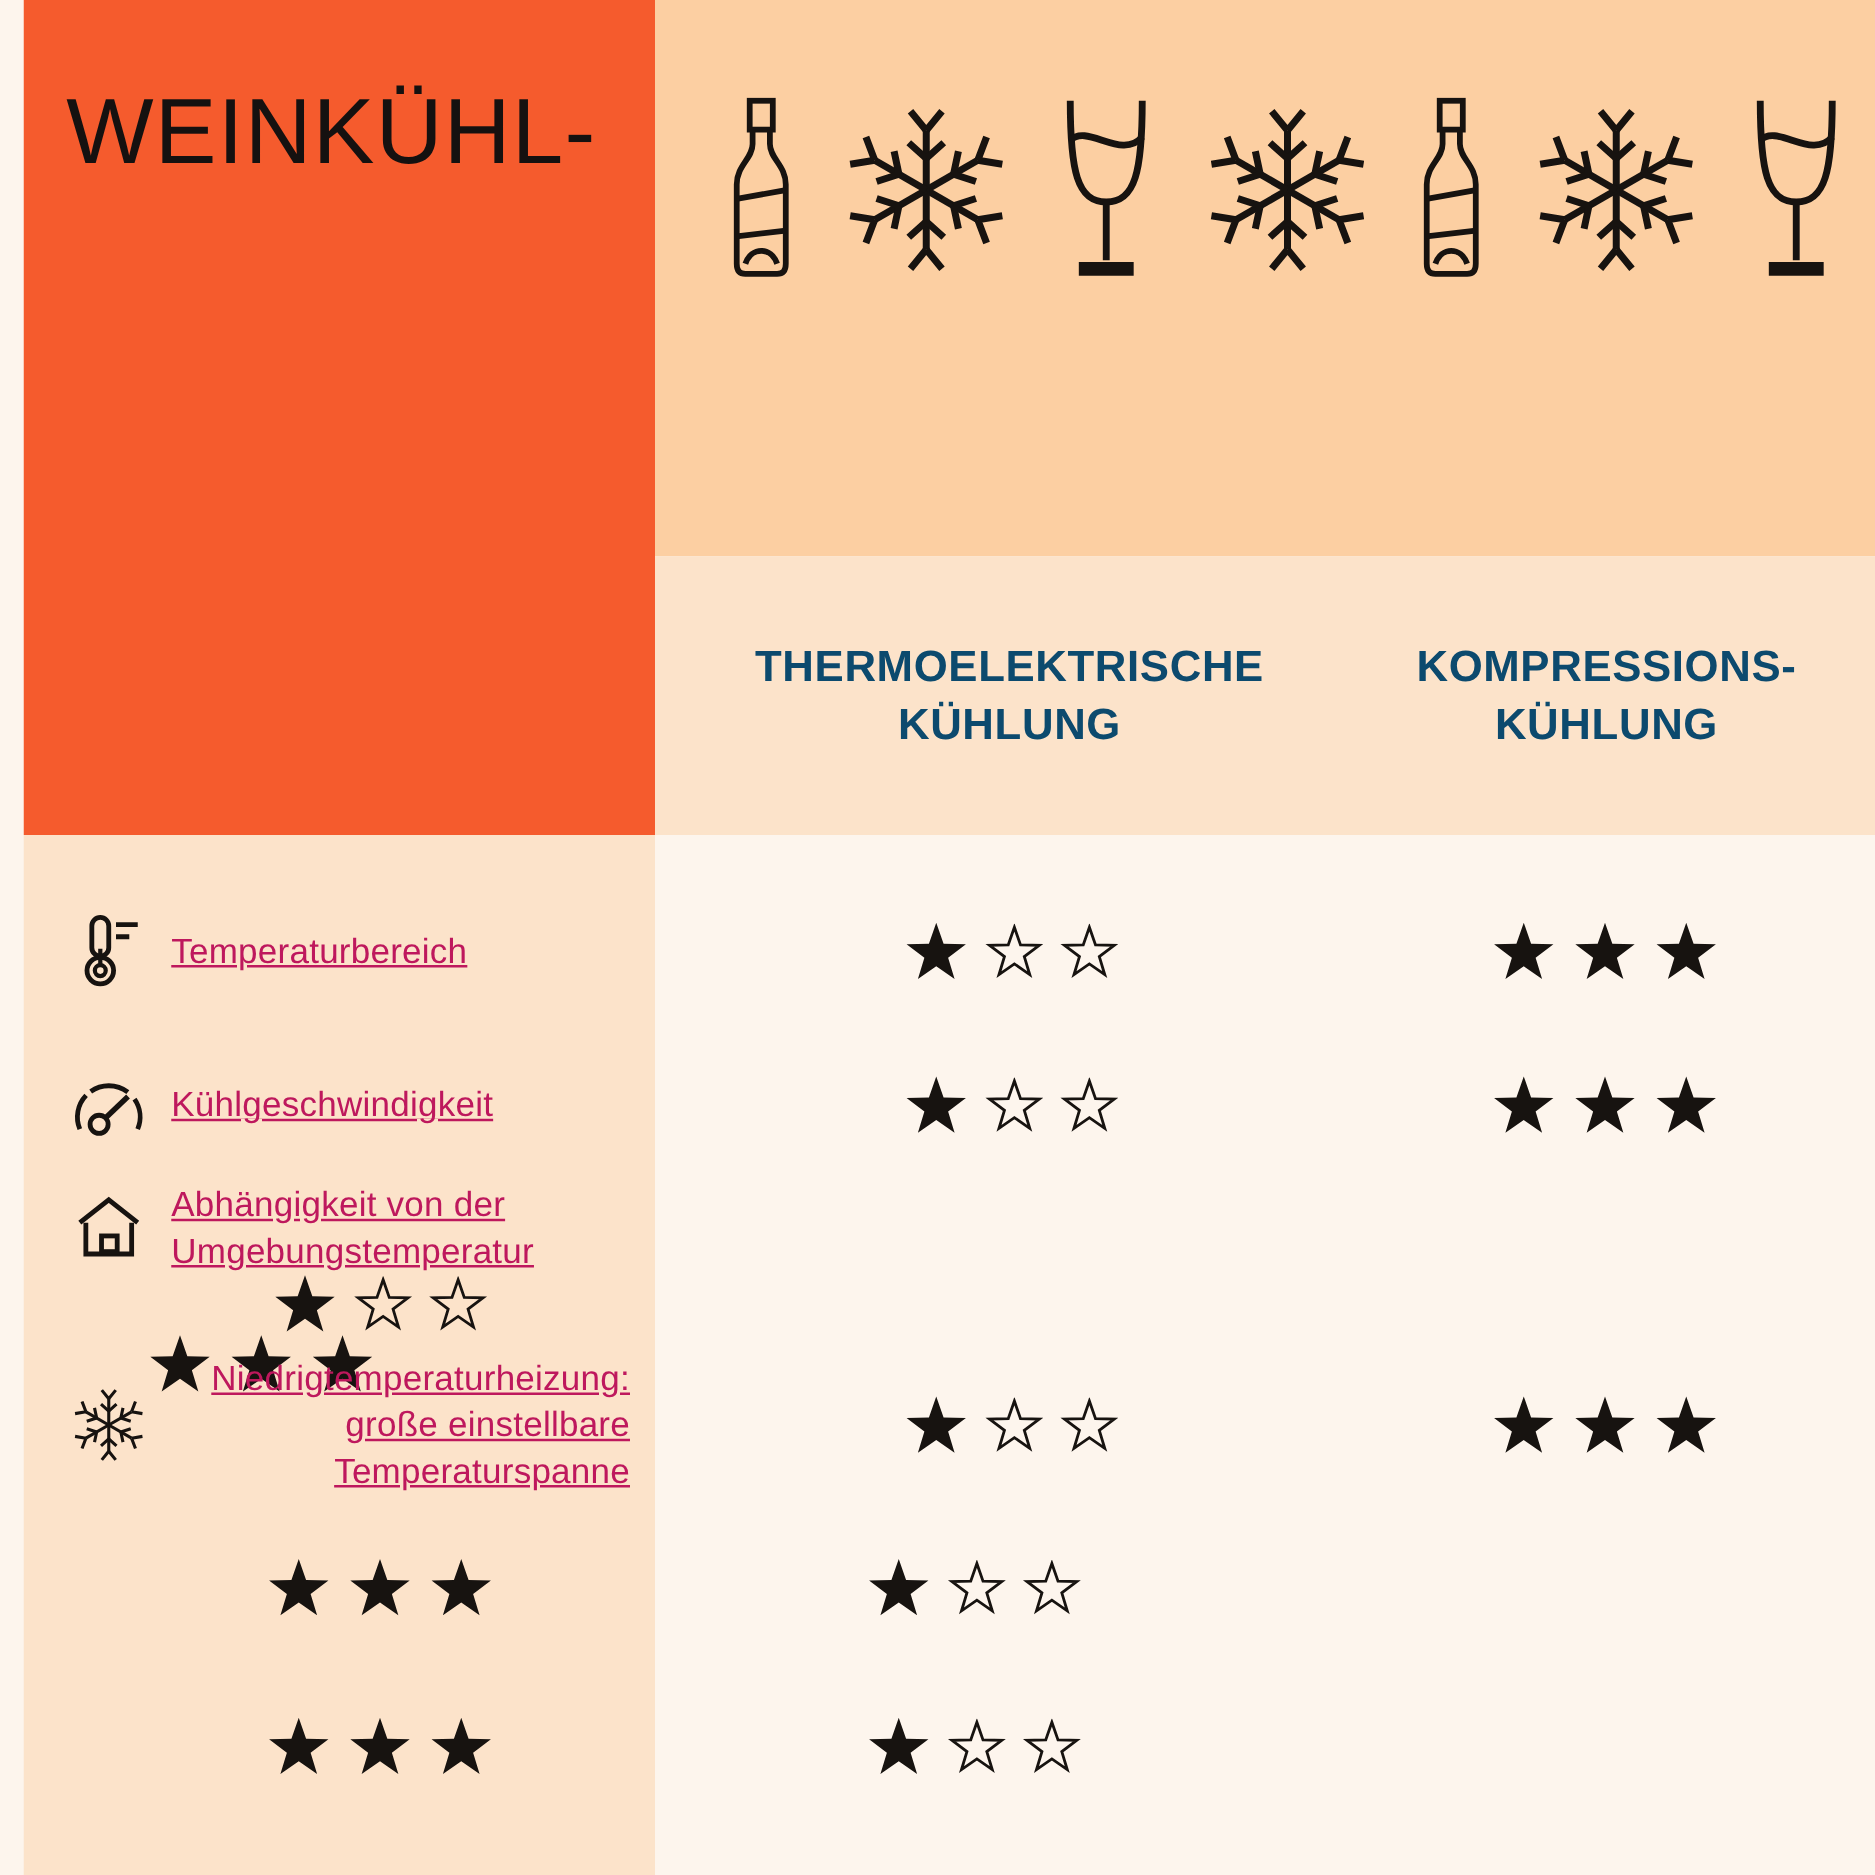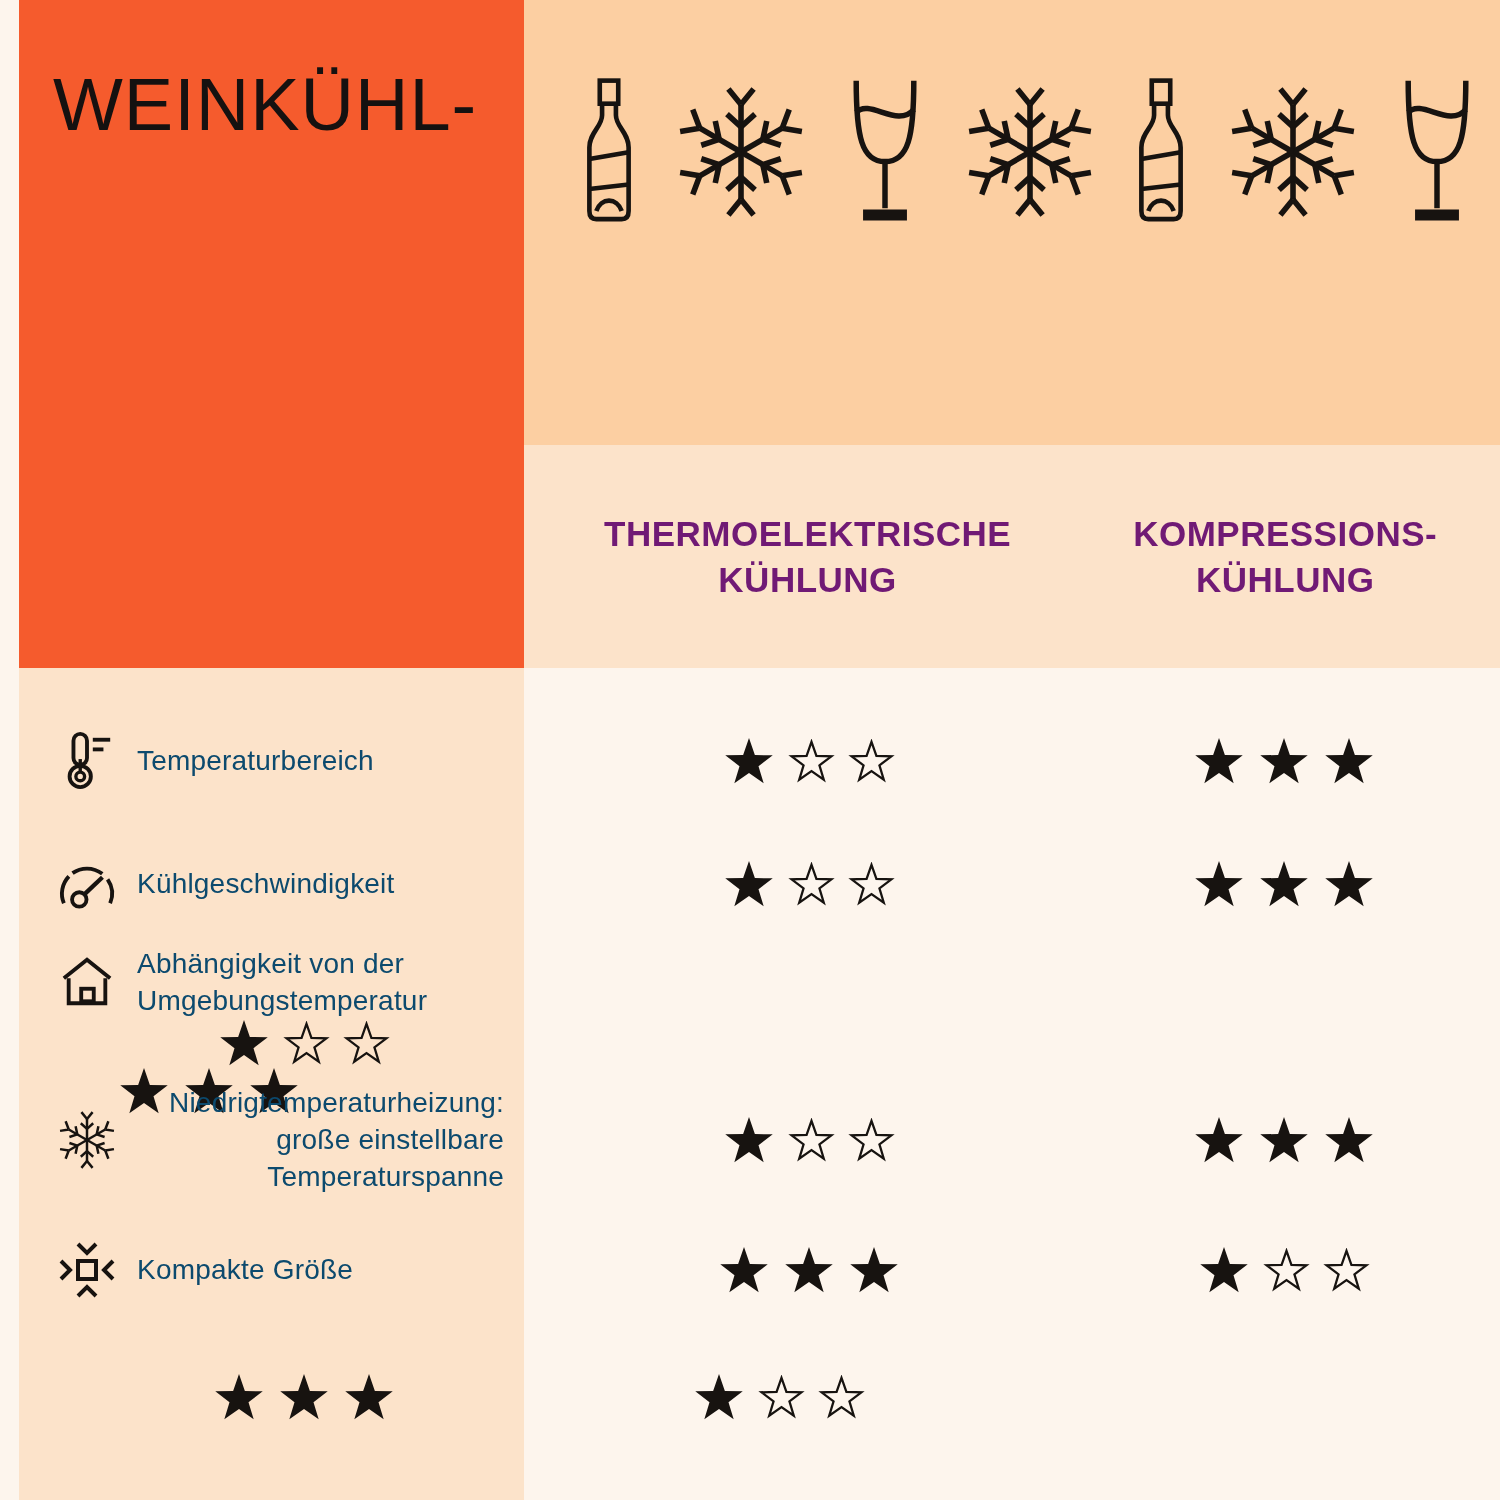--- a/index.html
+++ b/index.html
@@ -18,37 +18,37 @@
     display:flex;box-sizing:border-box;padding-top:66px;}
   .left-col-bg{left:0;top:668px;width:505px;height:832px;background:#FCE3CA;}
   .content-bg{left:505px;top:668px;width:995px;height:832px;background:#FDF5ED;}
   
   .title-block h1{
     margin:0;padding:52px 0 0 34px;
     font-size:74px;font-weight:400;line-height:1.42;letter-spacing:1px;
     color:#151110;white-space:nowrap;
   }
   
-  .col-head{text-align:center;color:#701a75;font-weight:700;
+  .col-head{text-align:center;color:#0c4a6e;font-weight:700;
     font-size:35px;line-height:1.3;letter-spacing:.5px;}
   .col-head.c1{width:57%;}
   .col-head.c2{width:39%;}
   
   .rows{left:0;top:668px;width:1500px;height:832px;display:flex;flex-direction:column;}
   .row{display:flex;align-items:stretch;}
   .row-1{height:155px;padding-top:30px;box-sizing:border-box;}
   .row-2{height:122px;}
   .row-3{height:128px;flex-direction:column;}
   .row-4{height:133px;text-align:right;}
   .row-5{height:128px;}
   .row-6{height:166px;padding-bottom:40px;box-sizing:border-box;}
   .label-cell{width:505px;box-sizing:border-box;padding-left:36px;padding-right:20px;
     display:flex;align-items:center;gap:18px;}
   .icon-box{width:64px;min-width:64px;display:flex;justify-content:center;align-items:center;}
-  .row-label{font-size:28px;line-height:1.33;color:#0c4a6e;letter-spacing:.2px;}
+  .row-label{font-size:28px;line-height:1.33;color:#be185d;letter-spacing:.2px;text-decoration:underline;}
   .rating-cell{display:flex;justify-content:center;align-items:center;gap:13px;}
   .rating-cell.c1{width:570px;}
   .rating-cell.c2{width:380px;}
   .rating-cell svg{display:block;}
   .ink{stroke:#171310;fill:none;stroke-width:4;}
 </style>
 </head>
 <body>
 
 <section class="abs title-block">
@@ -300,34 +300,20 @@
         <svg width="52" height="48" viewBox="0 0 50 46">
           <path d="M25 1 L30.64 17.23 L47.83 17.58 L34.13 27.97 L39.11 44.42 L25 34.6 L10.89 44.42 L15.87 27.97 L2.17 17.58 L19.36 17.23 Z" fill="#171310"></path>
         </svg>
         <svg width="52" height="48" viewBox="0 0 50 46">
           <path d="M25 1 L30.64 17.23 L47.83 17.58 L34.13 27.97 L39.11 44.42 L25 34.6 L10.89 44.42 L15.87 27.97 L2.17 17.58 L19.36 17.23 Z" fill="#171310"></path>
         </svg>
       </div>
   </div>
 
   <div class="row row-5">
-    <div class="label-cell">
-      <span class="icon-box">
-        <svg width="60" height="60" viewBox="0 0 60 60">
-          <g class="ink">
-            <rect x="21" y="21" width="18" height="18"></rect>
-            <path d="M21 4 L30 13 L39 4"></path>
-            <path d="M21 56 L30 47 L39 56"></path>
-            <path d="M4 21 L13 30 L4 39"></path>
-            <path d="M56 21 L47 30 L56 39"></path>
-          </g>
-        </svg>
-      </span>
-      <span class="row-label">Kompakte Größe</span>
-    </div>
     <div class="rating-cell c1">
         <svg width="52" height="48" viewBox="0 0 50 46">
           <path d="M25 1 L30.64 17.23 L47.83 17.58 L34.13 27.97 L39.11 44.42 L25 34.6 L10.89 44.42 L15.87 27.97 L2.17 17.58 L19.36 17.23 Z" fill="#171310"></path>
         </svg>
         <svg width="52" height="48" viewBox="0 0 50 46">
           <path d="M25 1 L30.64 17.23 L47.83 17.58 L34.13 27.97 L39.11 44.42 L25 34.6 L10.89 44.42 L15.87 27.97 L2.17 17.58 L19.36 17.23 Z" fill="#171310"></path>
         </svg>
         <svg width="52" height="48" viewBox="0 0 50 46">
           <path d="M25 1 L30.64 17.23 L47.83 17.58 L34.13 27.97 L39.11 44.42 L25 34.6 L10.89 44.42 L15.87 27.97 L2.17 17.58 L19.36 17.23 Z" fill="#171310"></path>
         </svg>

